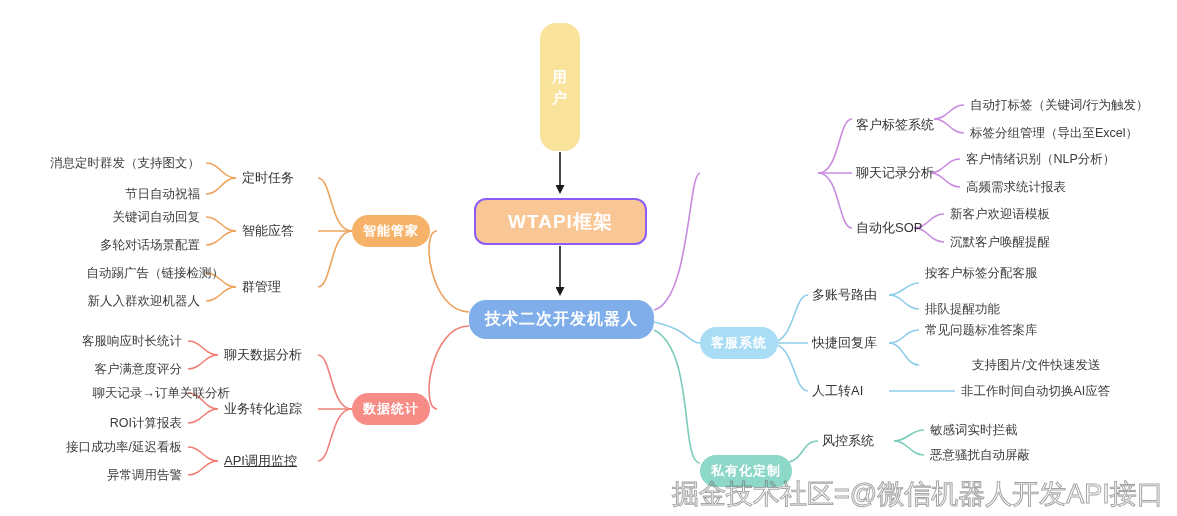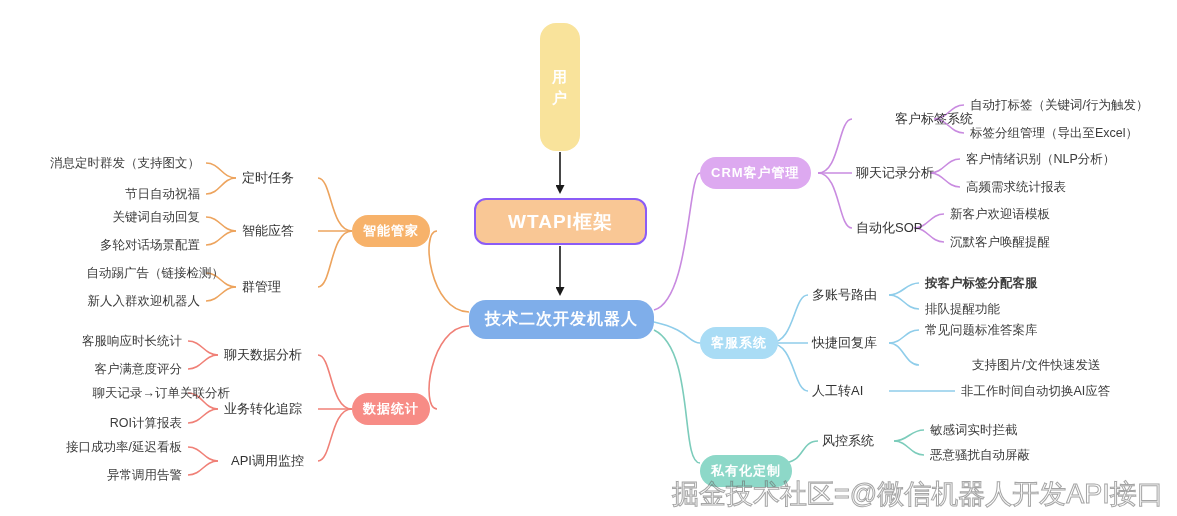--- a/index.html
+++ b/index.html
@@ -190,68 +190,65 @@
   <div class="pill pill-robot">
     <span>技术二次开发机器人</span>
   </div>
 
   <div class="pill pill-b pill-smart">
     <span>智能管家</span>
   </div>
   <div class="pill pill-b pill-stats">
     <span>数据统计</span>
   </div>
-  <div class="pill pill-b pill-crm">
-    <span>CRM客户管理</span>
-  </div>
   <div class="pill pill-b pill-service">
     <span>客服系统</span>
   </div>
   <div class="pill pill-b pill-private">
     <span>私有化定制</span>
   </div>
 
   <div class="lbl mid l" style="left:242px; top:178px;text-align:center;">定时任务</div>
   <div class="lbl mid l" style="left:242px; top:231px;">智能应答</div>
   <div class="lbl mid l" style="left:242px; top:287px;">群管理</div>
 
   <div class="lbl r" style="left:200px; top:163px;">消息定时群发（支持图文）</div>
   <div class="lbl r" style="left:200px; top:194px;">节日自动祝福</div>
   <div class="lbl r" style="left:200px; top:217px;">关键词自动回复</div>
   <div class="lbl r" style="left:200px; top:245px;">多轮对话场景配置</div>
   <div class="lbl r" style="left:200px; top:273px;margin-left:24px;">自动踢广告（链接检测）</div>
   <div class="lbl r" style="left:200px; top:301px;">新人入群欢迎机器人</div>
 
   <div class="lbl mid l" style="left:224px; top:355px;">聊天数据分析</div>
   <div class="lbl mid l" style="left:224px; top:409px;">业务转化追踪</div>
-  <div class="lbl mid l" style="left:231px; top:461px;">API调用监控</div>
+  <div class="lbl mid l" style="left:224px; top:461px;text-decoration:underline;">API调用监控</div>
 
   <div class="lbl r" style="left:182px; top:341px;">客服响应时长统计</div>
   <div class="lbl r" style="left:182px; top:369px;">客户满意度评分</div>
   <div class="lbl r" style="left:182px; top:393px;margin-left:48px;">聊天记录→订单关联分析</div>
   <div class="lbl r" style="left:182px; top:423px;">ROI计算报表</div>
   <div class="lbl r" style="left:182px; top:447px;">接口成功率/延迟看板</div>
   <div class="lbl r" style="left:182px; top:475px;">异常调用告警</div>
 
-  <div class="lbl mid l" style="left:856px; top:119px;margin-left:39px;">客户标签系统</div>
+  <div class="lbl mid l" style="left:856px; top:125px;">客户标签系统</div>
   <div class="lbl mid l" style="left:856px; top:173px;">聊天记录分析</div>
   <div class="lbl mid l" style="left:856px; top:228px;">自动化SOP</div>
 
   <div class="lbl l" style="left:970px; top:105px;">自动打标签（关键词/行为触发）</div>
   <div class="lbl l" style="left:970px; top:133px;">标签分组管理（导出至Excel）</div>
   <div class="lbl l" style="left:966px; top:159px;">客户情绪识别（NLP分析）</div>
   <div class="lbl l" style="left:966px; top:187px;">高频需求统计报表</div>
   <div class="lbl l" style="left:950px; top:214px;">新客户欢迎语模板</div>
   <div class="lbl l" style="left:950px; top:242px;">沉默客户唤醒提醒</div>
 
   <div class="lbl mid l" style="left:812px; top:295px;">多账号路由</div>
   <div class="lbl mid l" style="left:812px; top:343px;">快捷回复库</div>
   <div class="lbl mid l" style="left:812px; top:391px;">人工转AI</div>
 
-  <div class="lbl l" style="left:925px; top:283px;font-weight:bold;">按客户标签分配客服</div>
+  <div class="lbl l" style="left:925px; top:273px;">按客户标签分配客服</div>
   <div class="lbl l" style="left:925px; top:309px;">排队提醒功能</div>
   <div class="lbl l" style="left:925px; top:330px;">常见问题标准答案库</div>
   <div class="lbl l" style="left:972px; top:365px;">支持图片/文件快速发送</div>
   <div class="lbl l" style="left:961px; top:391px;">非工作时间自动切换AI应答</div>
 
   <div class="lbl mid l" style="left:822px; top:441px;">风控系统</div>
   <div class="lbl l" style="left:930px; top:430px;">敏感词实时拦截</div>
   <div class="lbl l" style="left:930px; top:455px;">恶意骚扰自动屏蔽</div>
 
   <div class="watermark">掘金技术社区=@微信机器人开发API接口</div>

